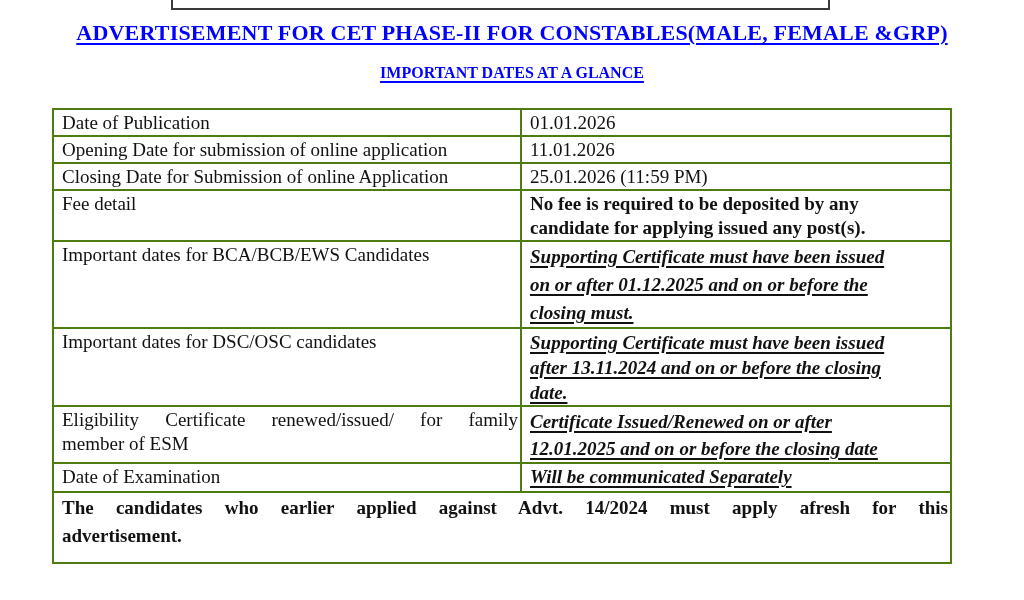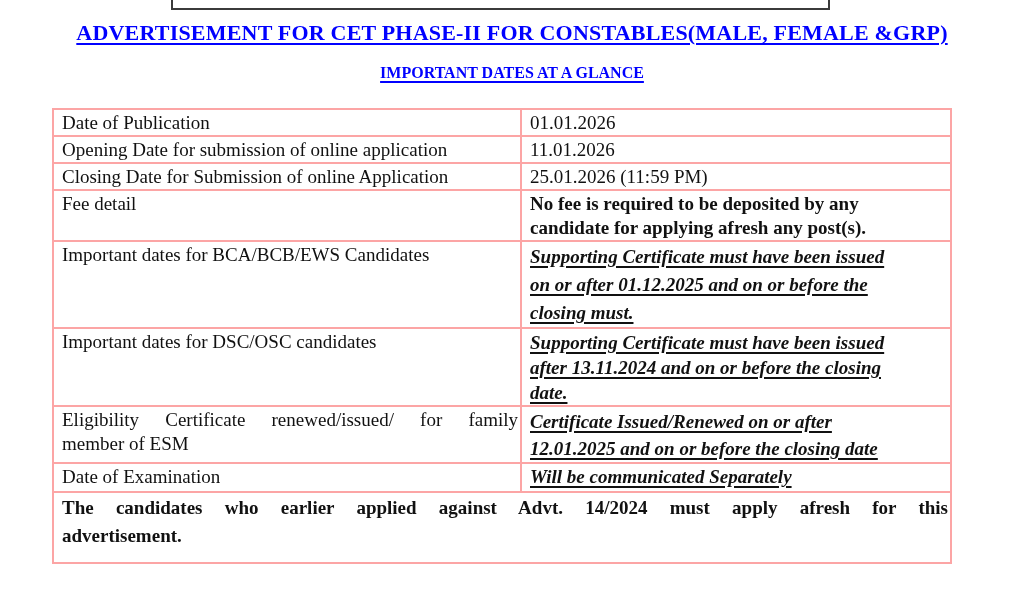--- a/index.html
+++ b/index.html
@@ -16,21 +16,21 @@
     font-weight:bold;color:#0101ff;margin:0;
   }
   .title1{top:20px;font-size:22px;letter-spacing:0.2px;}
   .title2{top:64px;font-size:16px;}
   .u{text-decoration:underline;text-decoration-thickness:2px;text-underline-offset:3px;}
   table.dates{
     position:absolute;left:52px;top:108px;width:898px;
     border-collapse:collapse;table-layout:fixed;
   }
   table.dates td{
-    border:2px solid #fca5a5;vertical-align:top;
+    border:2px solid #4d7c0f;vertical-align:top;
     padding:1px 2px 0 8px;font-size:19px;line-height:24px;
   }
   col.c1{width:468px;} col.c2{width:430px;}
   
   .r1 td{height:23px;} .r2 td{height:24px;} .r3 td{height:24px;}
   .r4 td{height:46px;} .r5 td{height:83px;} .r6 td{height:73px;border-radius:11px;}
   .r7 td{height:53px;} .r8 td{height:47px;} .r9 td{height:26px;}
   .r10 td{height:68px;}
   
   .val.bold{font-weight:bold;}
@@ -89,21 +89,21 @@
       <div>25.01.2026 (11:59 PM)</div>
     </td>
   </tr>
 
   <tr class="r4">
     <td class="lbl">
       <div>Fee detail</div>
     </td>
     <td class="val bold">
       <div>No fee is required to be deposited by any</div>
-      <div>candidate for applying afresh any post(s).</div>
+      <div>candidate for applying issued any post(s).</div>
     </td>
   </tr>
 
   <tr class="r5">
     <td class="lbl">
       <div>Important dates for BCA/BCB/EWS Candidates</div>
     </td>
     <td class="val bu">
       <div>Supporting Certificate must have been issued</div>
       <div>on or after 01.12.2025 and on or before the</div>

